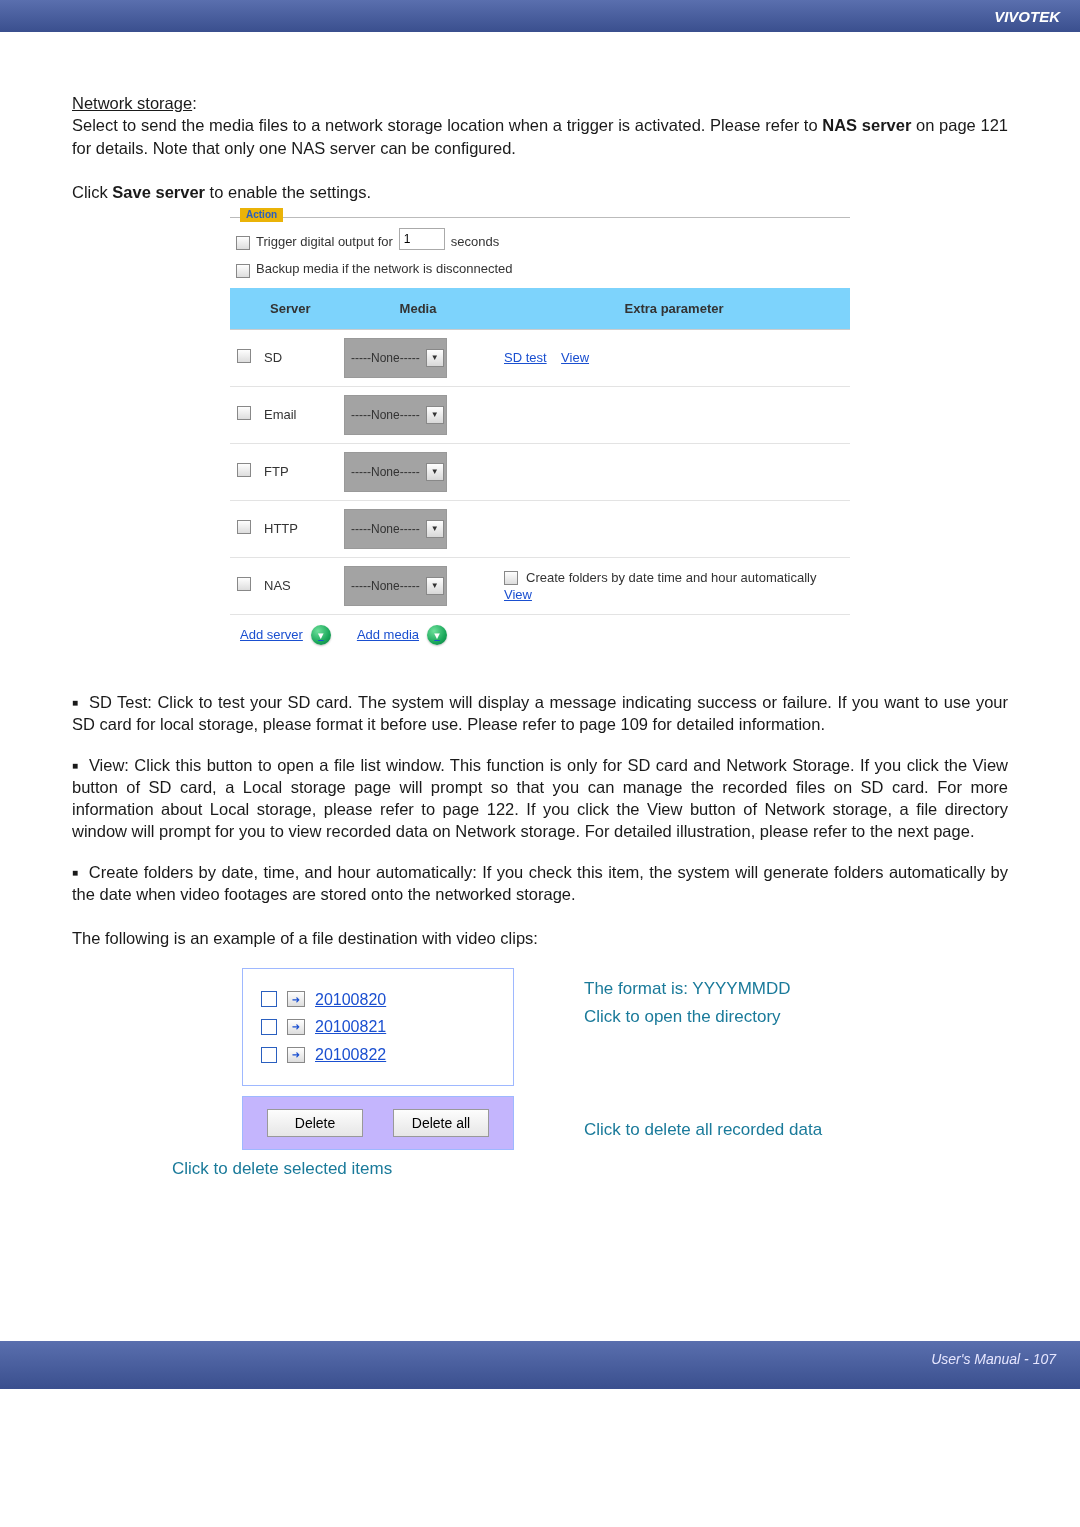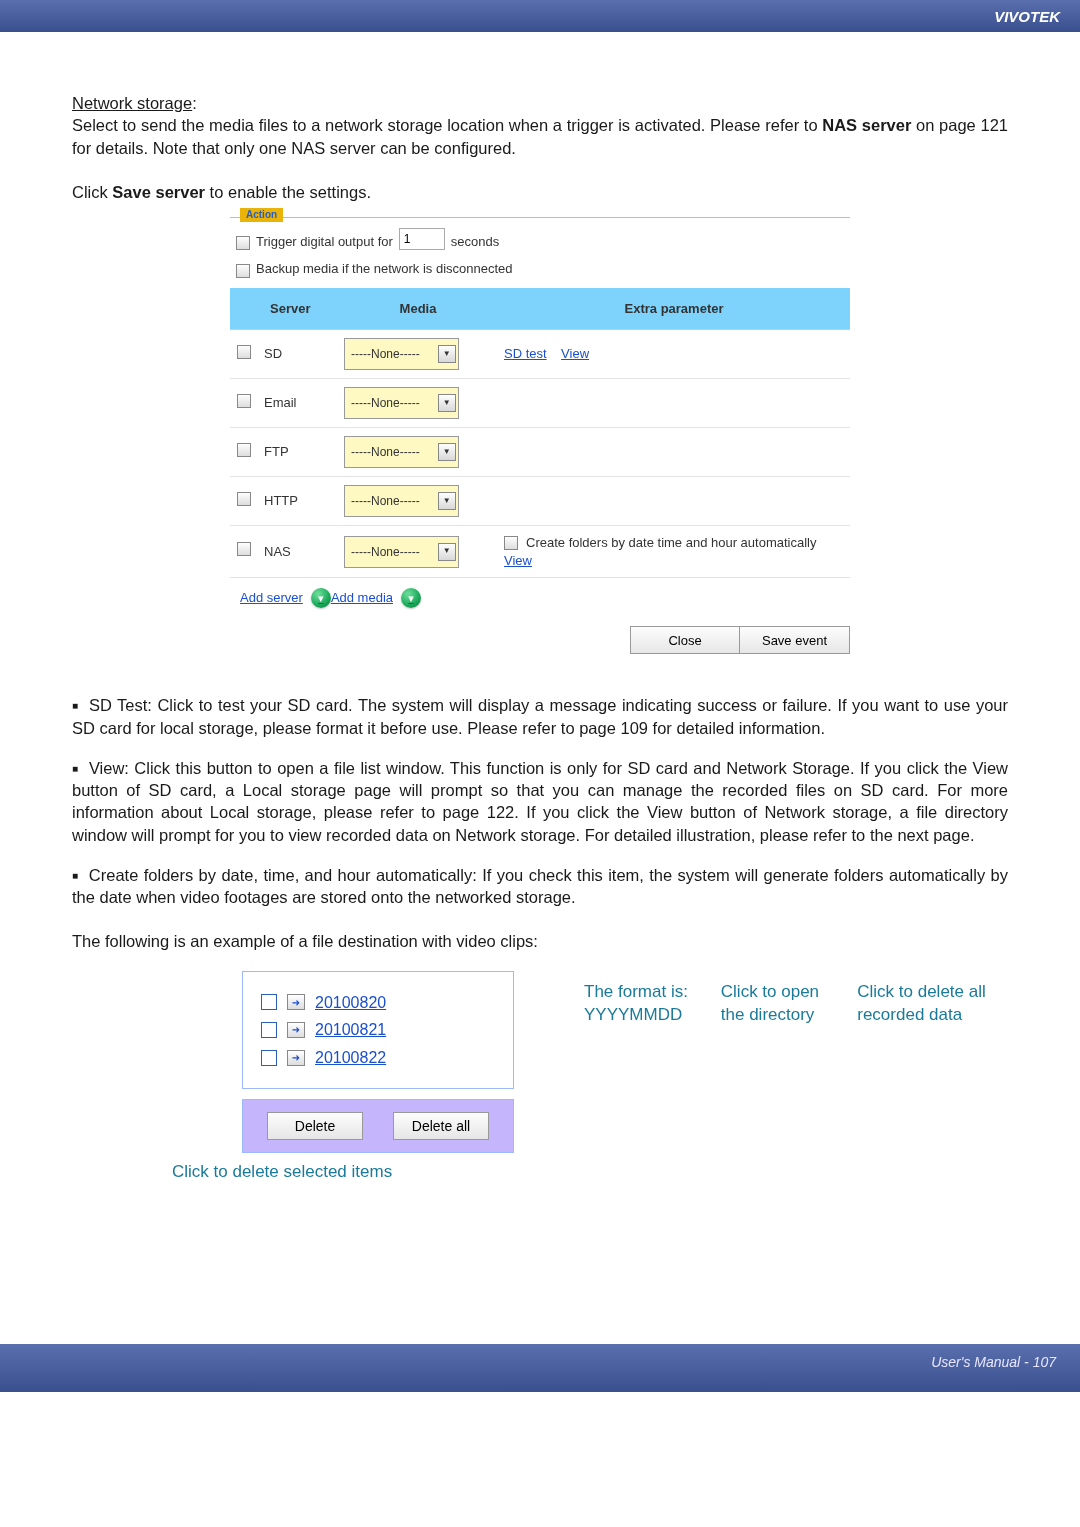--- a/index.html
+++ b/index.html
@@ -99,37 +99,36 @@
   .server-table td {
     padding: 8px 6px;
     border-bottom: 1px solid #e3e3e3;
     vertical-align: middle;
     font-size: 13px;
   }
   .server-table td.col-chk { text-align: center; }
   .media-select {
     display: inline-flex; align-items: center;
     border: 1px solid #999;
-    background: #fef9c3;
-    height: 32px;
+    background: #a3a3a3;
+    height: 40px;
     padding: 0 2px 0 6px;
     font-size: 12px;
-    gap: 12px;
   }
   .sel-arrow {
     width: 18px; height: 18px;
     border: 1px solid #888;
     background: linear-gradient(#fefefe,#d8d8d8);
     margin-left: 6px;
     display:inline-flex; align-items:center; justify-content:center;
     font-size: 8px;
     color: #333;
   }
   .link-blue { color: #1a4fd0; text-decoration: underline; cursor: pointer; }
-  .add-row { display: flex; align-items: center; padding: 10px 0 6px 10px; }
+  .add-row { display: flex; align-items: center; gap: 26px; padding: 10px 0 6px 10px; }
   .add-link { display: inline-flex; align-items: center; gap: 8px; color: #1a4fd0; text-decoration: underline; font-size: 13px; }
   .green-badge {
     width: 20px; height: 20px; border-radius: 50%;
     background: radial-gradient(circle at 35% 30%, #6de09a, #1aa75a 60%, #0a7a3e);
     display: inline-flex; align-items: center; justify-content: center;
     box-shadow: 0 1px 2px rgba(0,0,0,.25);
   }
   .green-badge::after {
     content: "▾"; color: #fff; font-size: 11px; transform: rotate(0deg);
   }
@@ -179,21 +178,21 @@
     display:flex; gap: 30px; align-items:center;
     margin-top: 10px;
   }
   .btn2 {
     height: 28px; min-width: 96px;
     border:1px solid #999;
     background: linear-gradient(#fdfdfd,#e6e6e6);
     font-size: 14px; cursor:pointer;
     padding: 0 14px;
   }
-  .anno-col { display:flex; flex-direction:row; gap: 6px; margin-top: 10px;}
+  .anno-col { display:flex; flex-direction:column; gap: 6px; margin-top: 10px;}
   .anno-text { color:#1a7a9a; font-size: 17px; }
   .anno-del-selected { color:#1a7a9a; font-size:17px; margin-left: 100px; margin-top: 8px;}
 
   .page-footer {
     margin-top: 120px;
     padding: 10px 24px 22px 6px;
     text-align: right;
     background: linear-gradient(#5a6fae, #3a4f8e);
     color: #e6e6ff;
     font-style: italic;
@@ -322,24 +321,20 @@
         <span class="add-link">
           <span>Add server</span>
           <span class="green-badge"></span>
         </span>
         <span class="add-link">
           <span>Add media</span>
           <span class="green-badge"></span>
         </span>
       </div>
 
-      <div class="btn-row">
-        <button class="btn">Close</button>
-        <button class="btn">Save event</button>
-      </div>
     </div>
   </div>
 
   <ul class="bullets">
     <li>SD Test: Click to test your SD card. The system will display a message indicating success or failure. If you want to use your SD card for local storage, please format it before use. Please refer to page 109 for detailed information.</li>
     <li>View: Click this button to open a file list window. This function is only for SD card and Network Storage. If you click the View button of SD card, a Local storage page will prompt so that you can manage the recorded files on SD card. For more information about Local storage, please refer to page 122. If you click the View button of Network storage, a file directory window will prompt for you to view recorded data on Network storage. For detailed illustration, please refer to the next page.</li>
     <li>Create folders by date, time, and hour automatically: If you check this item, the system will generate folders automatically by the date when video footages are stored onto the networked storage.</li>
   </ul>
 
   <p class="para-gap">The following is an example of a file destination with video clips:</p>

